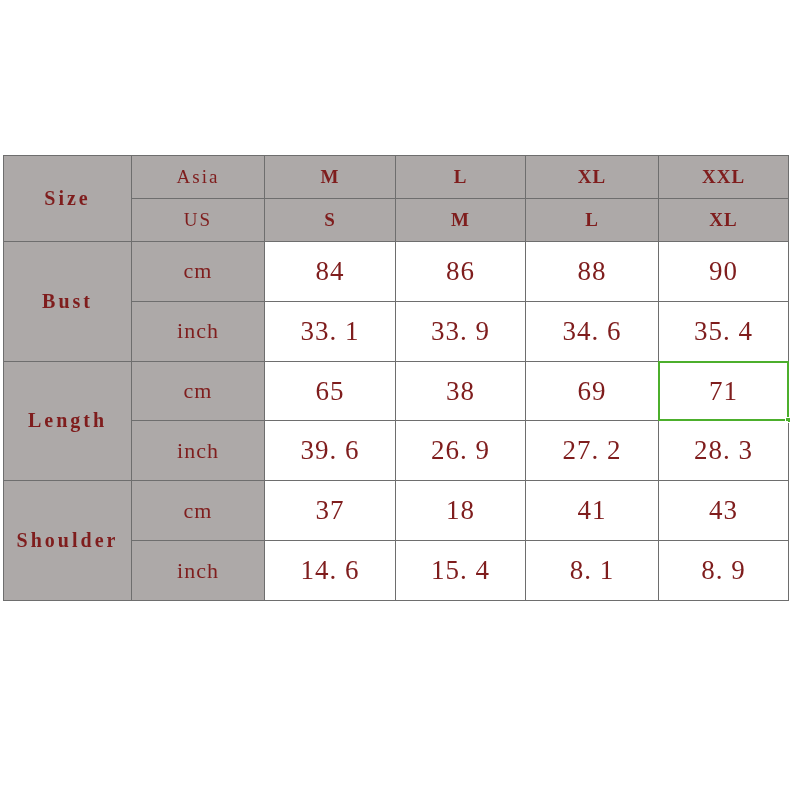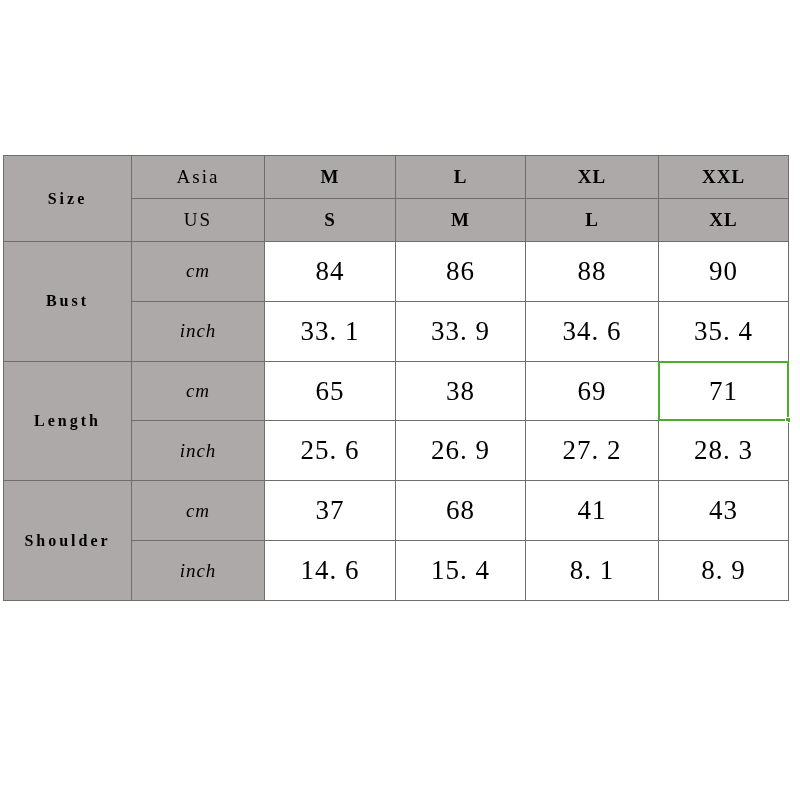--- a/index.html
+++ b/index.html
@@ -30,21 +30,21 @@
     table-layout: fixed;
     width: 785px;
     height: 446px;
   }
 
   table.size-chart td {
     padding: 0;
     margin: 11px;
     text-align: center;
     vertical-align: middle;
-    color: #000000;
+    color: #7f1d1d;
     position: relative;
     border: 1px solid #6e6e6e;
   }
 
   
   td.gray {
     background: #ada9a8;
   }
   
   td.val {
@@ -53,33 +53,32 @@
 
   
   .tb-top    { border-top: 2px solid #3d3d3d; }
   .tb-bottom { border-bottom: 2px solid #3d3d3d; }
   .tb-left   { border-left: 2px solid #3d3d3d; }
   .tb-right  { border-right: 2px solid #3d3d3d; }
 
   
   .rowlabel {
     font-weight: bold;
-    font-size: 16px;
+    font-size: 20px;
     letter-spacing: 3px;
   }
   .hdr {
     font-weight: bold;
     font-size: 19px;
     letter-spacing: 1px;
   }
   .unitlbl {
     font-weight: normal;
-    font-size: 19px;
+    font-size: 22px;
     letter-spacing: 1px;
-    font-style: italic;
   }
   .sizelbl {
     font-weight: normal;
     font-size: 19px;
     letter-spacing: 2px;
   }
   .num {
     font-weight: normal;
     font-size: 27px;
     letter-spacing: 1px;
@@ -162,31 +161,31 @@
         <td class="val num tb-top">69</td>
         <td class="val num tb-top tb-right">
           <span>71</span>
           <span class="sel-box">
             <span class="sel-handle"></span>
           </span>
         </td>
       </tr>
       <tr>
         <td class="gray unitlbl">inch</td>
-        <td class="val num">25. 6</td>
+        <td class="val num">39. 6</td>
         <td class="val num">26. 9</td>
         <td class="val num">27. 2</td>
         <td class="val num tb-right">28. 3</td>
       </tr>
 
       <tr>
         <td class="gray rowlabel tb-top tb-left" rowspan="2">Shoulder</td>
         <td class="gray unitlbl tb-top">cm</td>
         <td class="val num tb-top">37</td>
-        <td class="val num tb-top">68</td>
+        <td class="val num tb-top">18</td>
         <td class="val num tb-top">41</td>
         <td class="val num tb-top tb-right">43</td>
       </tr>
       <tr>
         <td class="gray unitlbl tb-bottom">inch</td>
         <td class="val num tb-bottom">14. 6</td>
         <td class="val num tb-bottom">15. 4</td>
         <td class="val num tb-bottom">8. 1</td>
         <td class="val num tb-bottom tb-right">8. 9</td>
       </tr>

